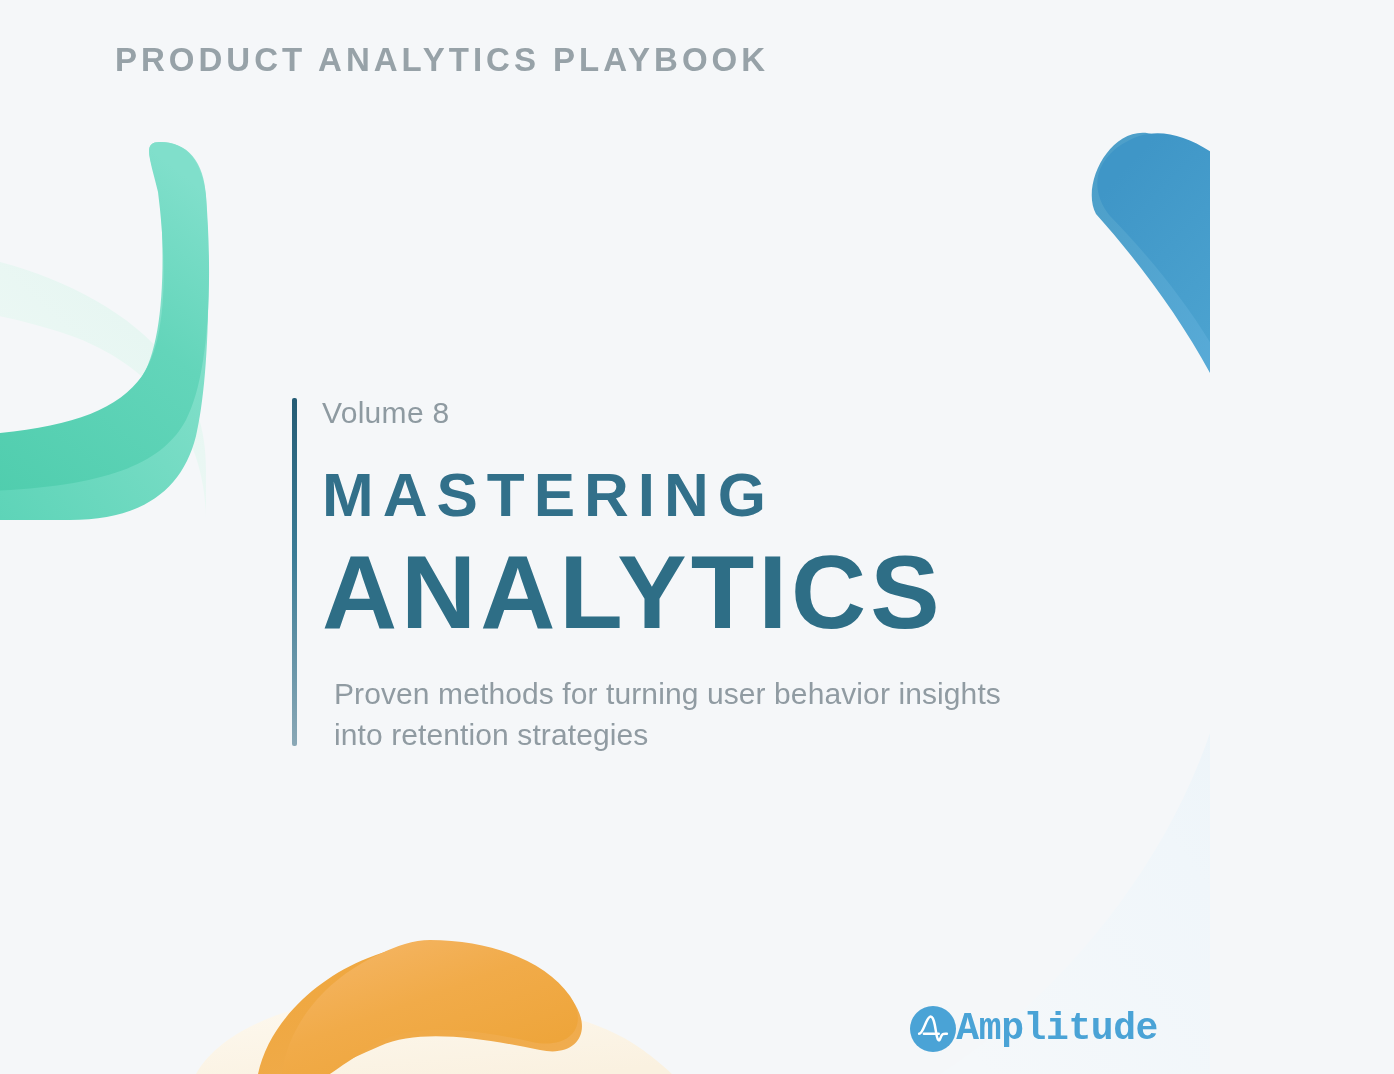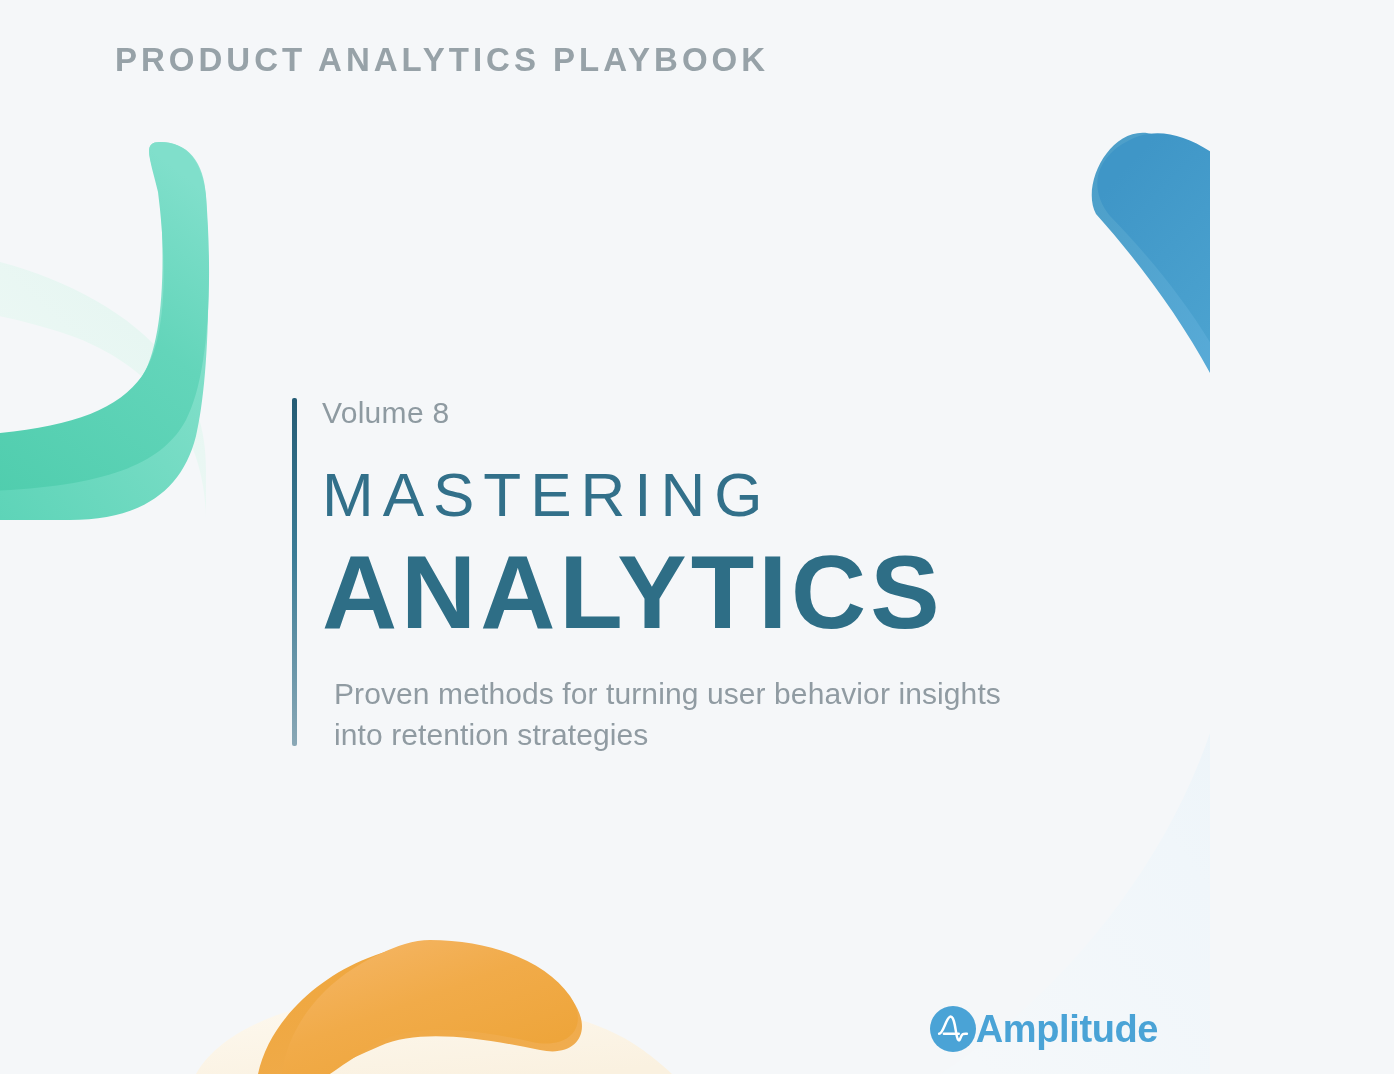--- a/index.html
+++ b/index.html
@@ -63,21 +63,21 @@
   }
   #volume-label {
     font-size: 30px;
     color: #8e9aa1;
     letter-spacing: 0.3px;
     line-height: 1;
     margin: 0 0 36px 0;
   }
   #title-line-1 {
     font-size: 62px;
-    font-weight: 400;
+    font-weight: 700;
     color: #32708a;
     letter-spacing: 9px;
     line-height: 1;
     margin: 18px 0 14px 0;
     white-space: nowrap;
   }
   #title-line-2 {
     font-size: 104px;
     font-weight: bold;
     color: #2e6e86;
@@ -96,20 +96,21 @@
   }
 
   
   #brand-logo {
     position: absolute;
     right: 52px;
     bottom: 22px;
     display: flex;
     align-items: center;
     gap: 0;
+    font-family: Liberation Mono, monospace;
   }
   #brand-mark {
     width: 46px;
     height: 46px;
     display: block;
     flex: 0 0 auto;
   }
   #brand-name {
     font-size: 38px;
     font-weight: bold;

